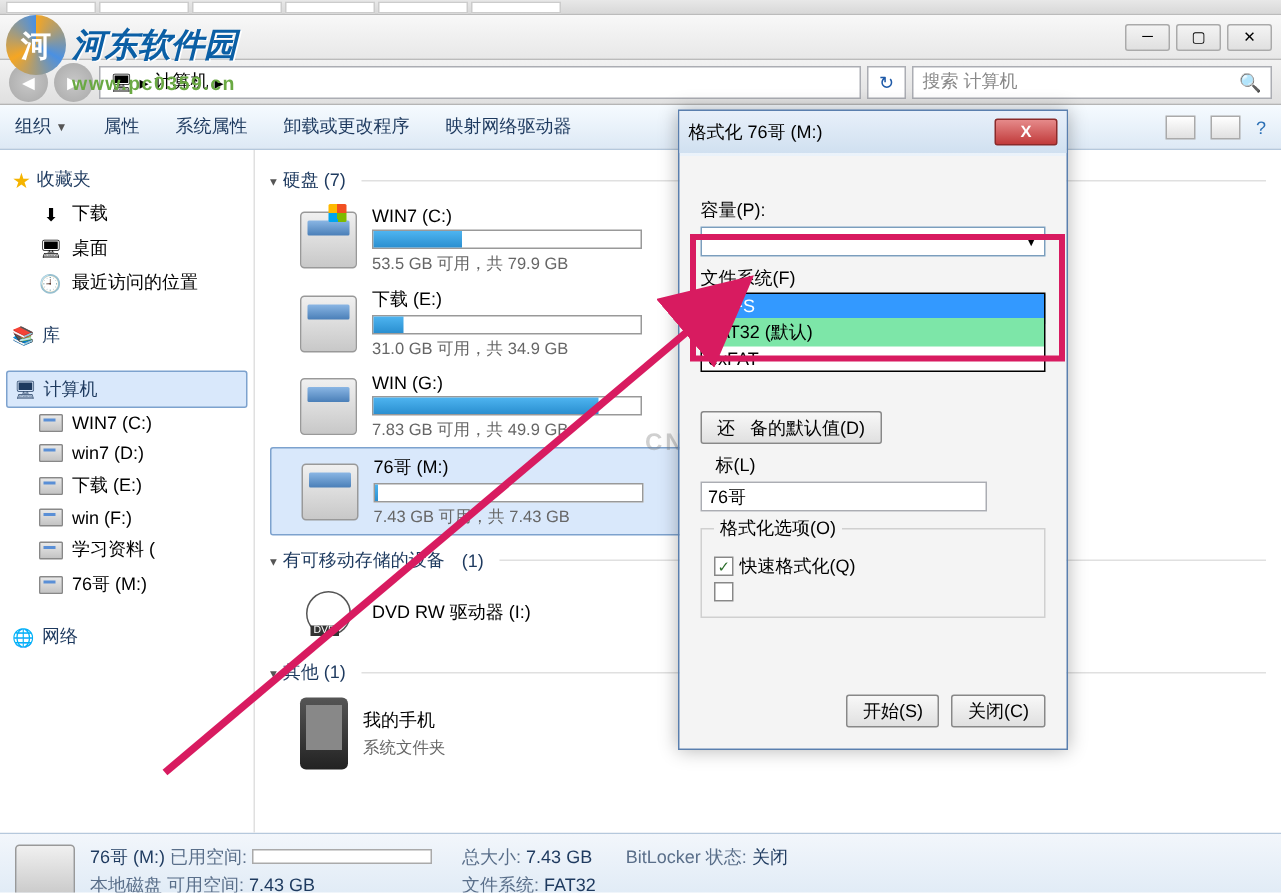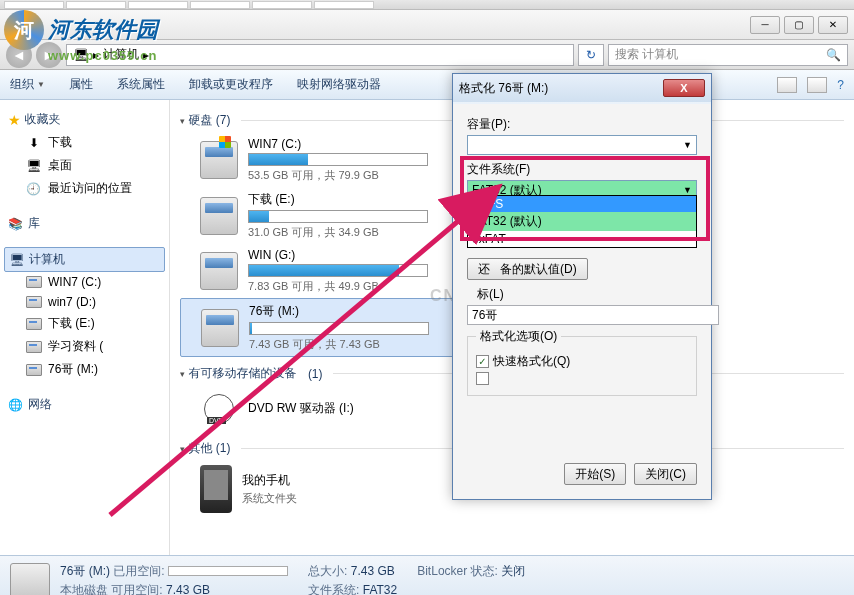--- a/index.html
+++ b/index.html
@@ -64,25 +64,25 @@
 .status-ico { width: 40px; height: 36px; background: linear-gradient(#f0f0f0, #c8c8c8); border: 1px solid #999; border-radius: 3px; }
 .status-cols { display: flex; gap: 20px; }
 .status-col { display: flex; flex-direction: column; gap: 2px; }
 .status-label { color: #5a6f8a; }
 .status-val { color: #1e3a5f; }
 .usage-bar { width: 120px; height: 10px; background: #fff; border: 1px solid #aaa; display: inline-block; vertical-align: middle; }
 
 .format-dialog { position: absolute; left: 452px; top: 73px; width: 260px; height: 427px; background: linear-gradient(to bottom, #f4f8fc 0, #eaf2fa 30px, #f4f4f4 30px); border: 1px solid #5a7fae; box-shadow: 0 0 12px rgba(0,0,0,.3); z-index: 50; }
 .dlg-title { height: 28px; background: linear-gradient(to bottom, #e8f0fa, #d0e0f0); display: flex; align-items: center; justify-content: space-between; padding: 0 6px; color: #000; font-size: 12px; }
 .dlg-close { width: 42px; height: 18px; background: linear-gradient(to bottom, #e58a8a, #c13b3b); border: 1px solid #8a2a2a; border-radius: 2px; display: flex; align-items: center; justify-content: center; color: #fff; font-size: 11px; font-weight: bold; }
-.dlg-body { padding: 8px 14px; font-size: 12px; color: #000; }
+.dlg-body { padding: 24px 14px; font-size: 12px; color: #000; }
 .dlg-label { margin: 6px 0 2px; color: #000; }
 .dlg-select { width: 230px; height: 20px; border: 1px solid #7b9ebd; background: #fff; display: flex; align-items: center; justify-content: space-between; padding: 0 4px; font-size: 12px; }
 .dlg-select .dd { font-size: 9px; }
-.dlg-input { width: 252px; height: 20px; border: 1px solid #abadb3; background: #fff; padding: 0 4px; display: flex; align-items: center; }
+.dlg-input { width: 191px; height: 20px; border: 1px solid #abadb3; background: #fff; padding: 0 4px; display: flex; align-items: center; }
 .dlg-btn { height: 22px; padding: 0 10px; background: linear-gradient(#f8f8f8,#e0e0e0); border: 1px solid #888; border-radius: 2px; display: inline-flex; align-items: center; }
 .dlg-fieldset { border: 1px solid #d0d0d0; padding: 6px 8px 8px; margin-top: 3px; }
 .dlg-fieldset legend { padding: 0 4px; }
 .dlg-check { display: flex; align-items: center; gap: 4px; margin: 2px 0; }
 .chk { width: 13px; height: 13px; border: 1px solid #888; background: #fff; display: inline-flex; align-items: center; justify-content: center; font-size: 10px; color: #2a6d2a; }
 .dlg-footer { position: absolute; bottom: 14px; right: 14px; display: flex; gap: 8px; }
 
 .fs-highlight { position: absolute; left: 460px; top: 156px; width: 250px; height: 85px; border: 4px solid #d81b60; z-index: 60; pointer-events: none; }
 .fs-dropdown { position: absolute; left: 467px; top: 195px; width: 230px; background: #fff; border: 1px solid #000; z-index: 55; }
 .fs-opt { padding: 1px 4px; font-size: 12px; }
@@ -189,20 +189,24 @@
       <div class="side-item">
           <span class="drive-ico"></span>
           <span>win7 (D:)</span>
         </div>
       <div class="side-item">
           <span class="drive-ico"></span>
           <span>下载 (E:)</span>
         </div>
       <div class="side-item">
           <span class="drive-ico"></span>
+          <span>win (F:)</span>
+        </div>
+      <div class="side-item">
+          <span class="drive-ico"></span>
           <span>学习资料 (</span>
         </div>
       <div class="side-item">
           <span class="drive-ico"></span>
           <span>76哥 (M:)</span>
         </div>
     </div>
     <div class="side-section">
       <div class="side-head">
           <span class="side-icon">🌐</span>

